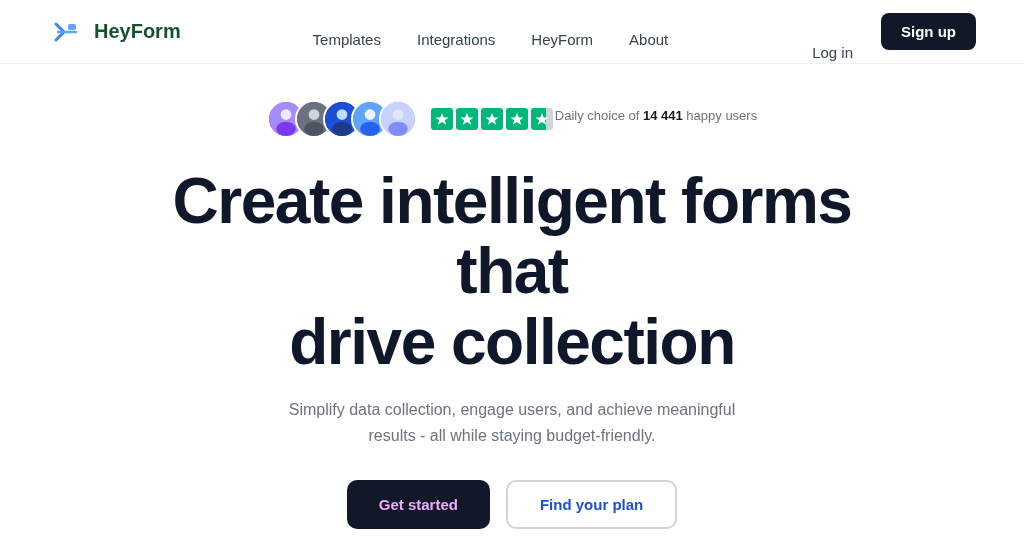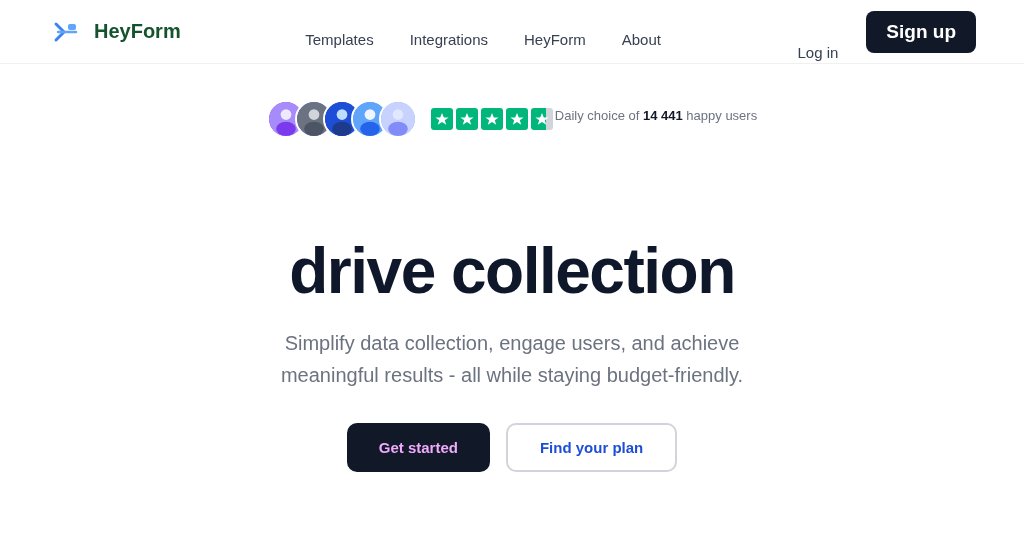--- a/index.html
+++ b/index.html
@@ -56,21 +56,21 @@
     .btn-login {
       font-size: 15px;
       color: #374151;
       background: none;
       border: none;
       cursor: pointer;
       padding: 8px 12px;
       margin-top: 41px;
     }
     .btn-signup {
-      font-size: 19px;
+      font-size: 15px;
       font-weight: 600;
       color: #ffffff;
       background: #111827;
       border: none;
       border-radius: 8px;
       padding: 10px 20px;
       cursor: pointer;
     }
 
     
@@ -152,21 +152,21 @@
       font-size: 64px;
       font-weight: 800;
       line-height: 1.1;
       color: #0f172a;
       max-width: 750px;
       margin-bottom: 20px;
       letter-spacing: -1.5px;
     }
 
     .subheadline {
-      font-size: 20px;
+      font-size: 16px;
       color: #6b7280;
       max-width: 480px;
       line-height: 1.6;
       margin-bottom: 32px;
     }
 
     
     .cta-row {
       display: flex;
       gap: 16px;
@@ -289,21 +289,21 @@
             </svg>
           </div>
       </div>
       <p class="trust-text">
         Daily choice of <strong>14 441</strong> happy users
       </p>
     </div>
   </div>
 
   <h1 class="headline">
-    <br>
+    <span>Create intelligent forms that</span><br>
     <span>drive collection</span>
   </h1>
 
   <p class="subheadline">Simplify data collection, engage users, and achieve meaningful results - all while staying budget-friendly.</p>
 
   <div class="cta-row">
     <button class="btn-get-started">Get started</button>
     <button class="btn-find-plan">Find your plan</button>
   </div>
 

